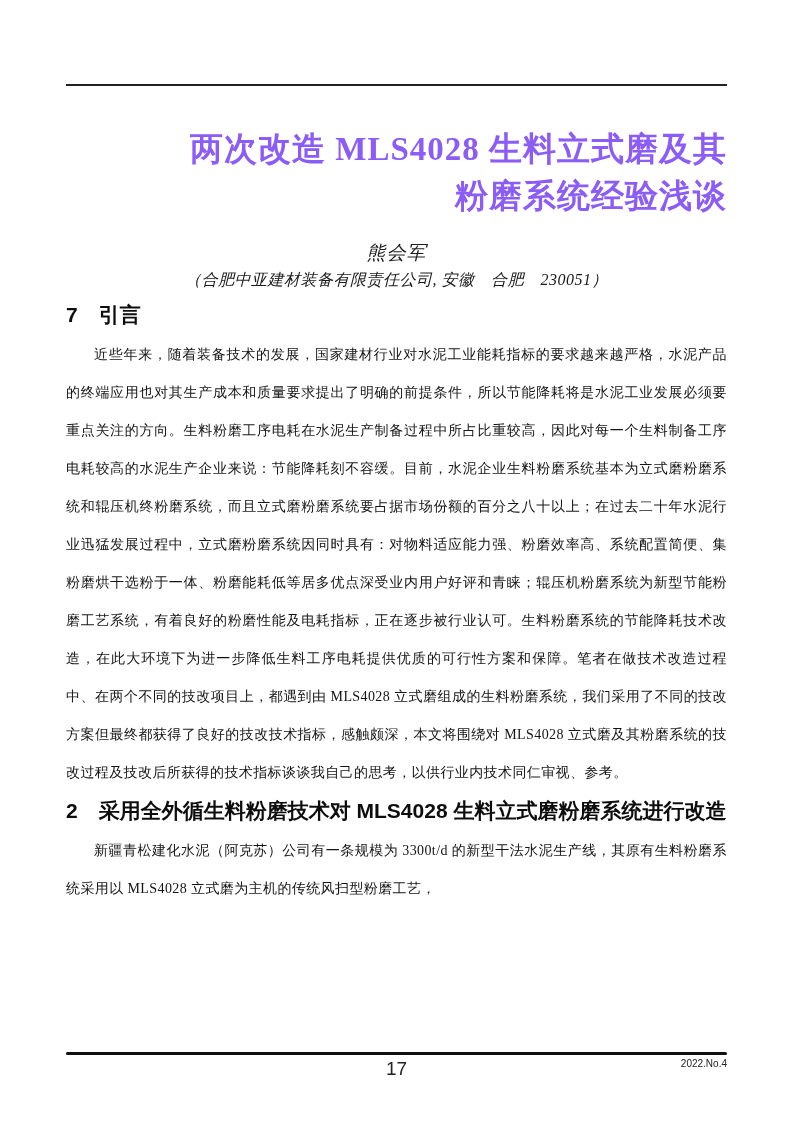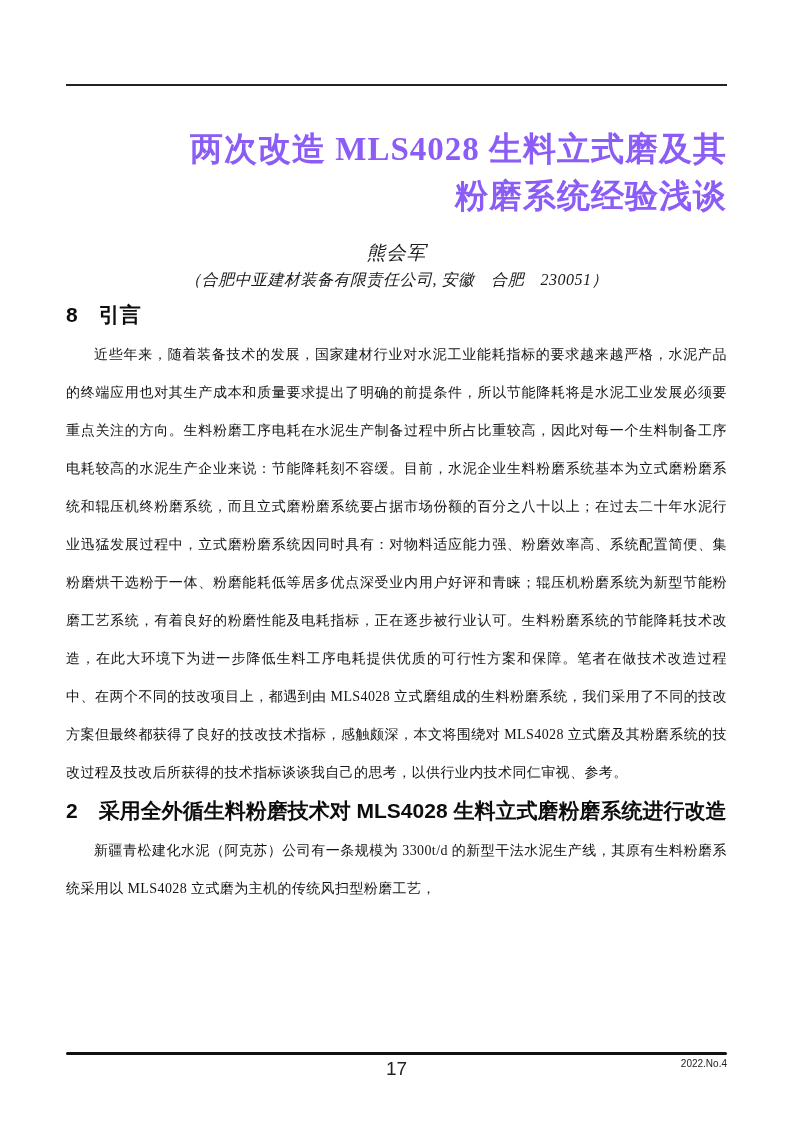--- a/index.html
+++ b/index.html
@@ -142,21 +142,21 @@
     <span class="title-line">粉磨系统经验浅谈</span>
   </h1>
 
   <div class="byline">
     <div class="author">熊会军</div>
     <div class="affiliation">（合肥中亚建材装备有限责任公司, 安徽　合肥　230051）</div>
   </div>
 
   <div class="content">
 
-    <h2 class="section-heading">8　引言</h2>
+    <h2 class="section-heading">7　引言</h2>
 
     <p class="body-para">近些年来，随着装备技术的发展，国家建材行业对水泥工业能耗指标的要求越来越严格，水泥产品的终端应用也对其生产成本和质量要求提出了明确的前提条件，所以节能降耗将是水泥工业发展必须要重点关注的方向。生料粉磨工序电耗在水泥生产制备过程中所占比重较高，因此对每一个生料制备工序电耗较高的水泥生产企业来说：节能降耗刻不容缓。目前，水泥企业生料粉磨系统基本为立式磨粉磨系统和辊压机终粉磨系统，而且立式磨粉磨系统要占据市场份额的百分之八十以上；在过去二十年水泥行业迅猛发展过程中，立式磨粉磨系统因同时具有：对物料适应能力强、粉磨效率高、系统配置简便、集粉磨烘干选粉于一体、粉磨能耗低等居多优点深受业内用户好评和青睐；辊压机粉磨系统为新型节能粉磨工艺系统，有着良好的粉磨性能及电耗指标，正在逐步被行业认可。生料粉磨系统的节能降耗技术改造，在此大环境下为进一步降低生料工序电耗提供优质的可行性方案和保障。笔者在做技术改造过程中、在两个不同的技改项目上，都遇到由 MLS4028 立式磨组成的生料粉磨系统，我们采用了不同的技改方案但最终都获得了良好的技改技术指标，感触颇深，本文将围绕对 MLS4028 立式磨及其粉磨系统的技改过程及技改后所获得的技术指标谈谈我自己的思考，以供行业内技术同仁审视、参考。</p>
 
     <h2 class="section-heading second">2　采用全外循生料粉磨技术对 MLS4028 生料立式磨粉磨系统进行改造</h2>
 
     <p class="body-para">新疆青松建化水泥（阿克苏）公司有一条规模为 3300t/d 的新型干法水泥生产线，其原有生料粉磨系统采用以 MLS4028 立式磨为主机的传统风扫型粉磨工艺，</p>
 
   </div>
 
   <div class="footer-rule"></div>

